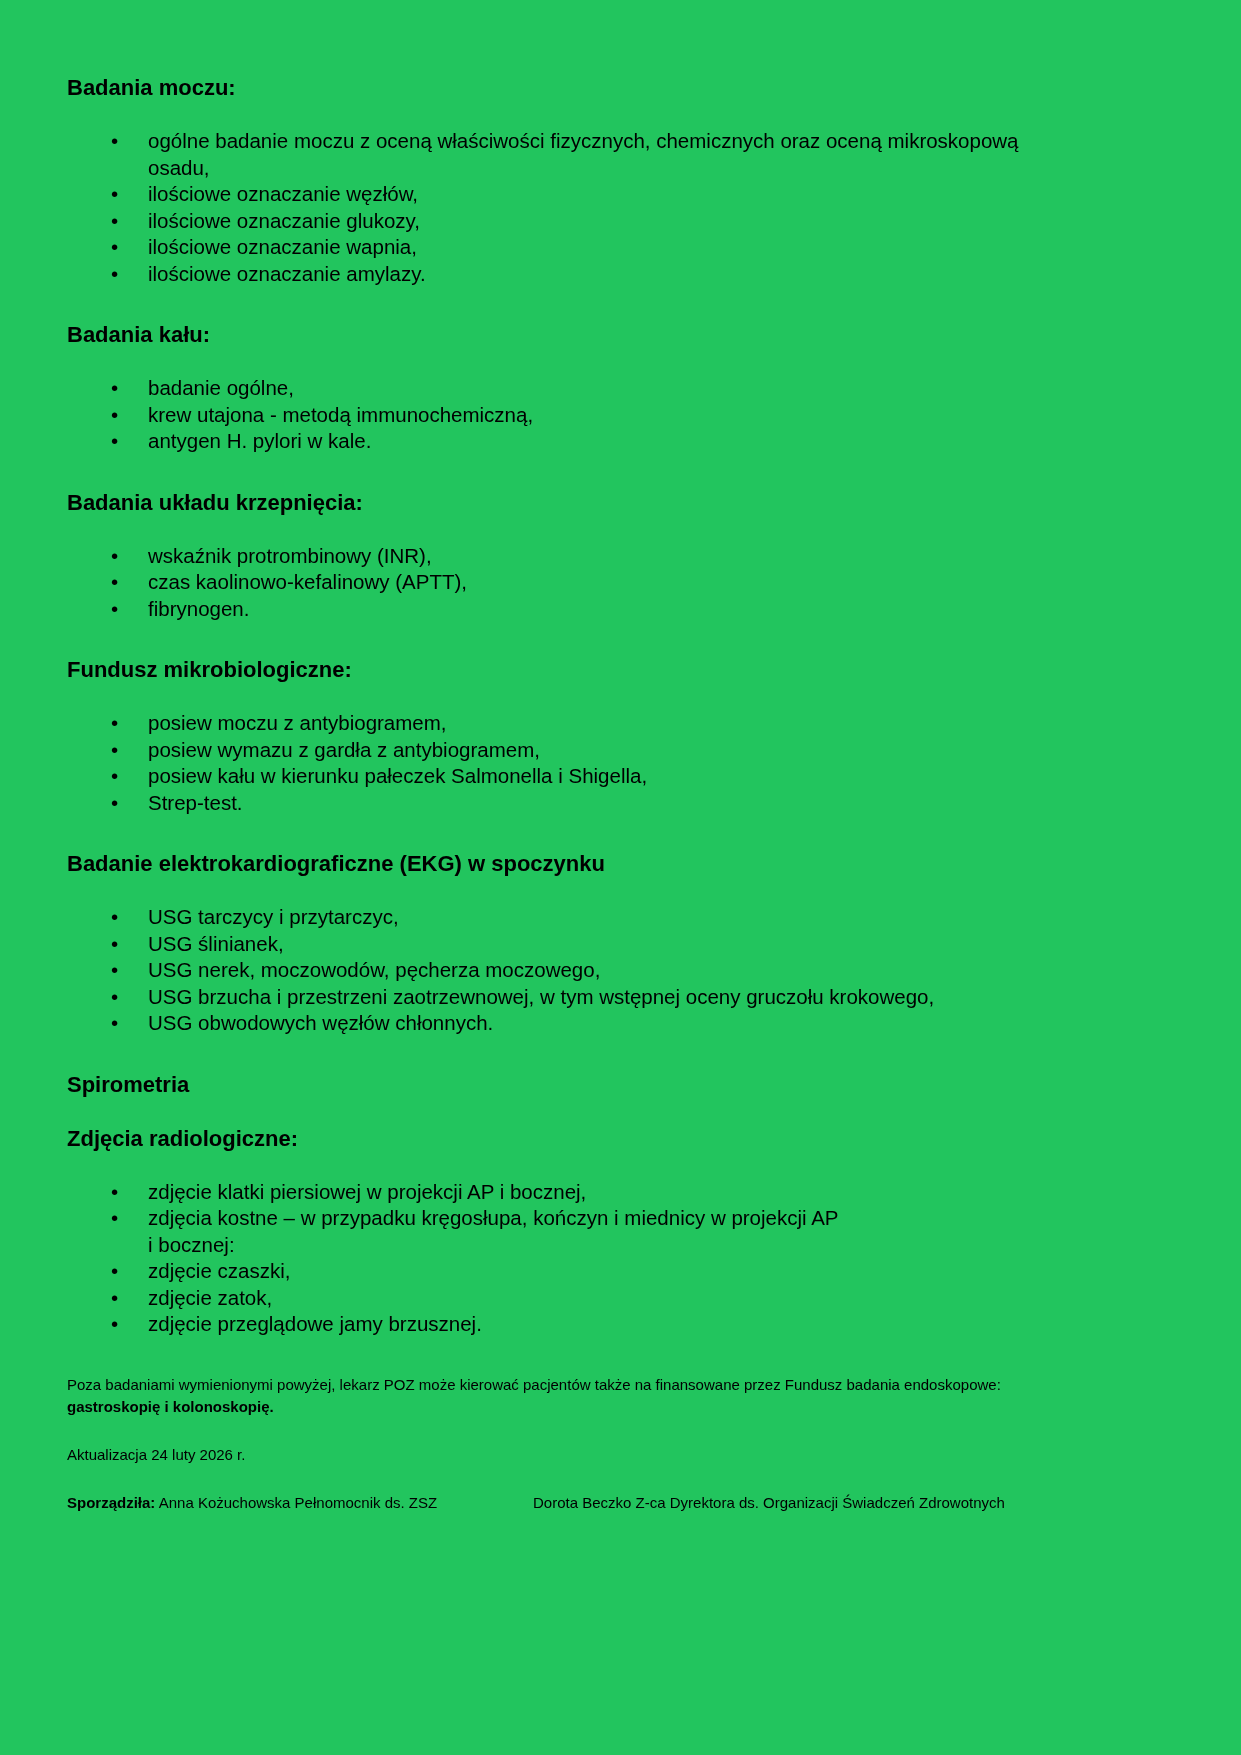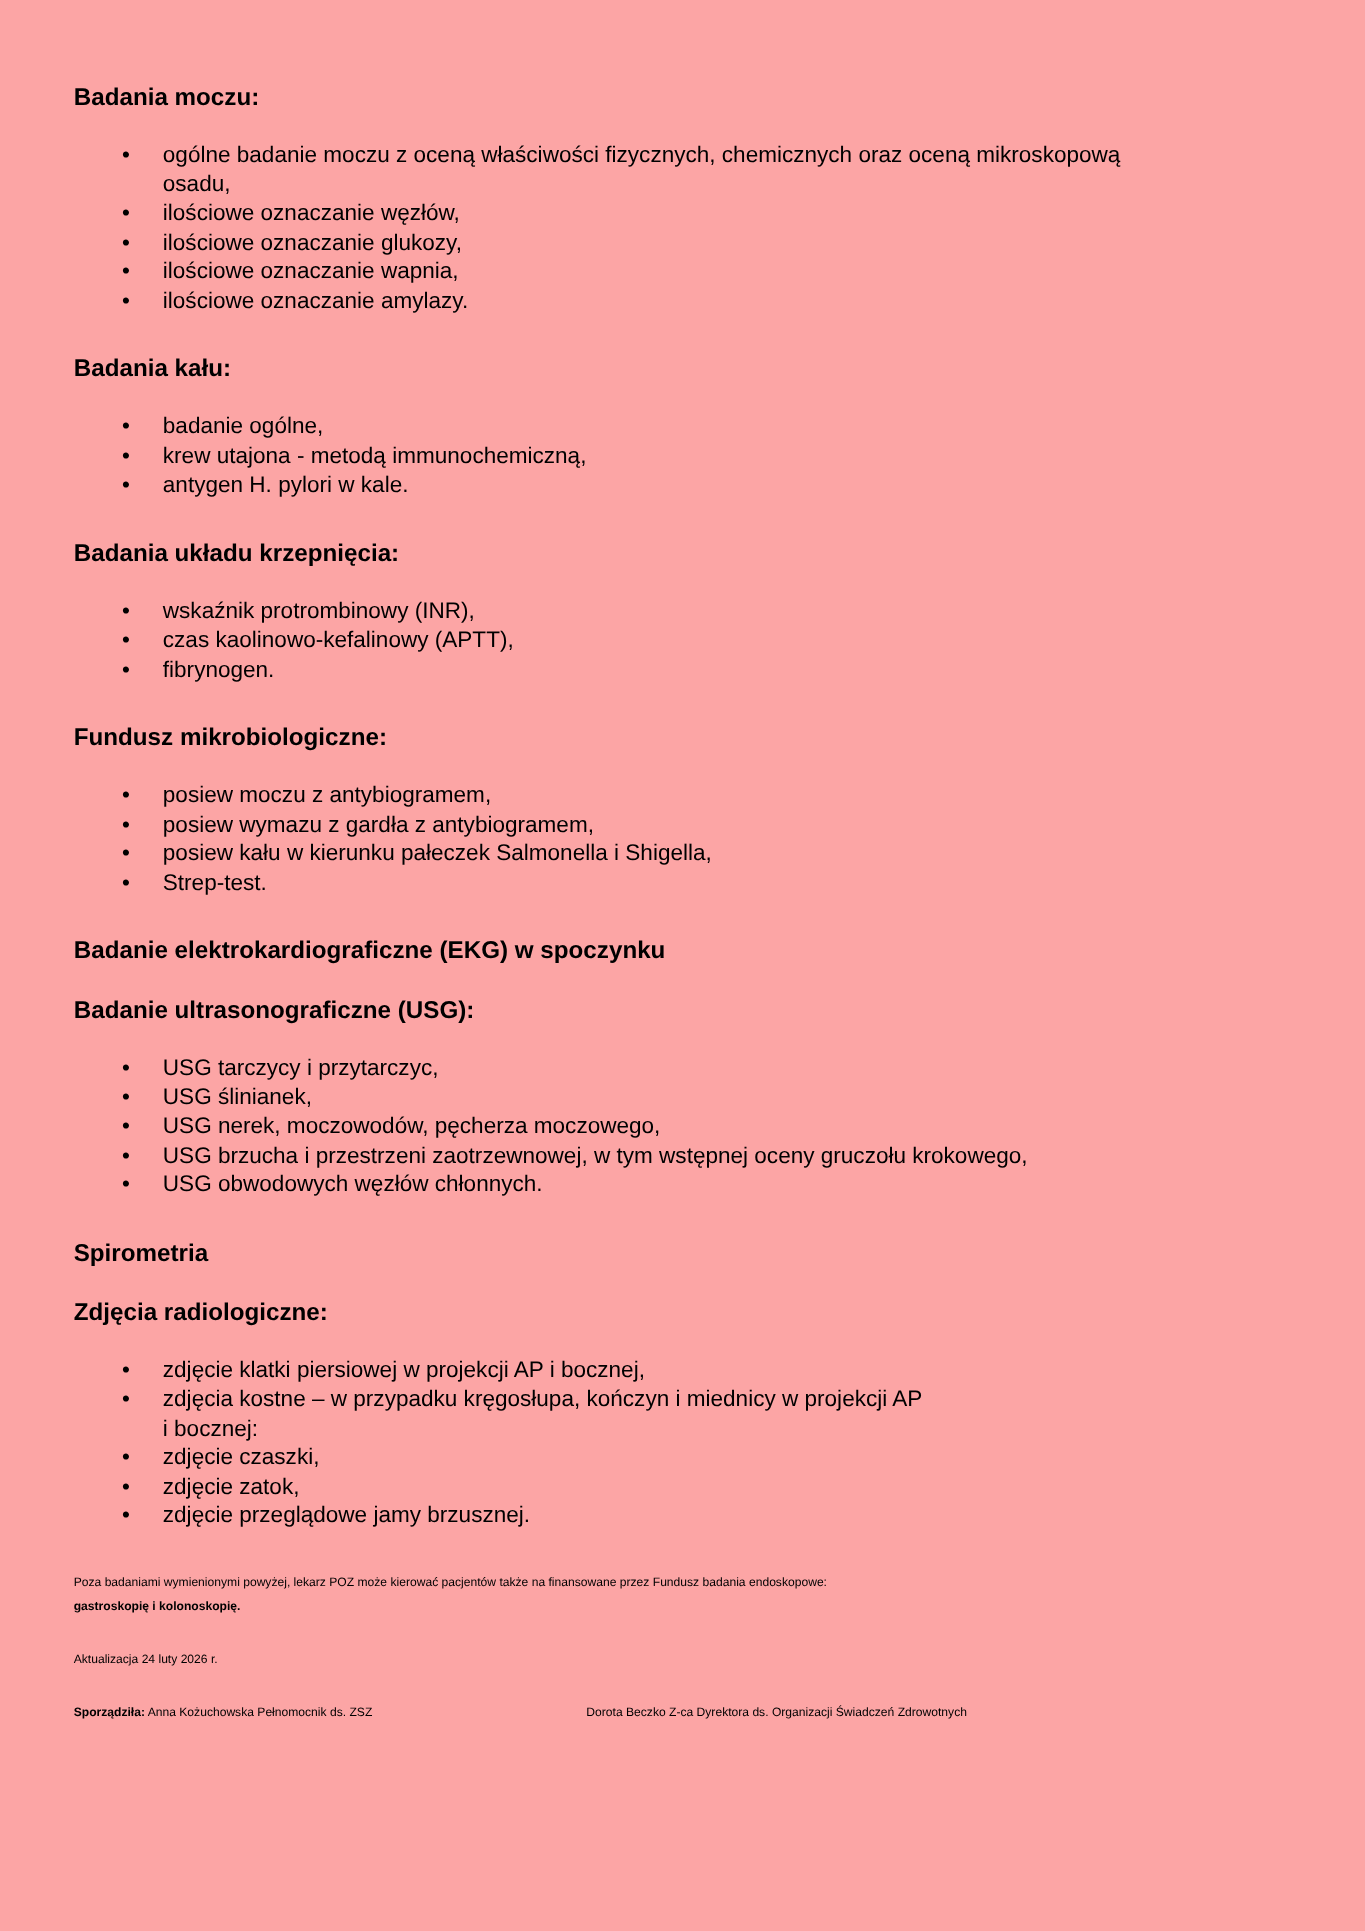--- a/index.html
+++ b/index.html
@@ -12,21 +12,21 @@
     height: 1755px;
     color: #000000;
     font-family: "Liberation Sans", sans-serif;
   }
   .page {
     box-sizing: border-box;
     width: 1241px;
     height: 1755px;
     padding: 74px 67px 30px 67px;
     overflow: hidden;
-    background: #fca5a5;
+    background: #22c55e;
   }
   h2 {
     font-size: 22px;
     line-height: 28px;
     font-weight: 700;
     margin: 0 0 26px 0;
   }
   ul.bullets {
     list-style: none;
     margin: 0 0 34px 0;
@@ -40,21 +40,21 @@
     white-space: pre-line;
   }
   ul.bullets li::before {
     content: "\2022";
     position: absolute;
     left: 44px;
     top: 0;
   }
   footer {
     margin-top: 36px;
-    font-size: 11px;
+    font-size: 15px;
     line-height: 22px;
   }
   footer .note { margin: 0; }
   footer .bold { font-weight: 700; }
   footer .block { display: block; }
   footer .update {
     margin: 26px 0 0 0;
     font-weight: 400;
   }
   footer .signatures {
@@ -110,21 +110,20 @@
       <li>posiew kału w kierunku pałeczek Salmonella i Shigella,</li>
       <li>Strep-test.</li>
     </ul>
   </section>
 
   <section>
     <h2>Badanie elektrokardiograficzne (EKG) w spoczynku</h2>
   </section>
 
   <section>
-    <h2>Badanie ultrasonograficzne (USG):</h2>
     <ul class="bullets">
       <li>USG tarczycy i przytarczyc,</li>
       <li>USG ślinianek,</li>
       <li>USG nerek, moczowodów, pęcherza moczowego,</li>
       <li>USG brzucha i przestrzeni zaotrzewnowej, w tym wstępnej oceny gruczołu krokowego,</li>
       <li>USG obwodowych węzłów chłonnych.</li>
     </ul>
   </section>
 
   <section>

